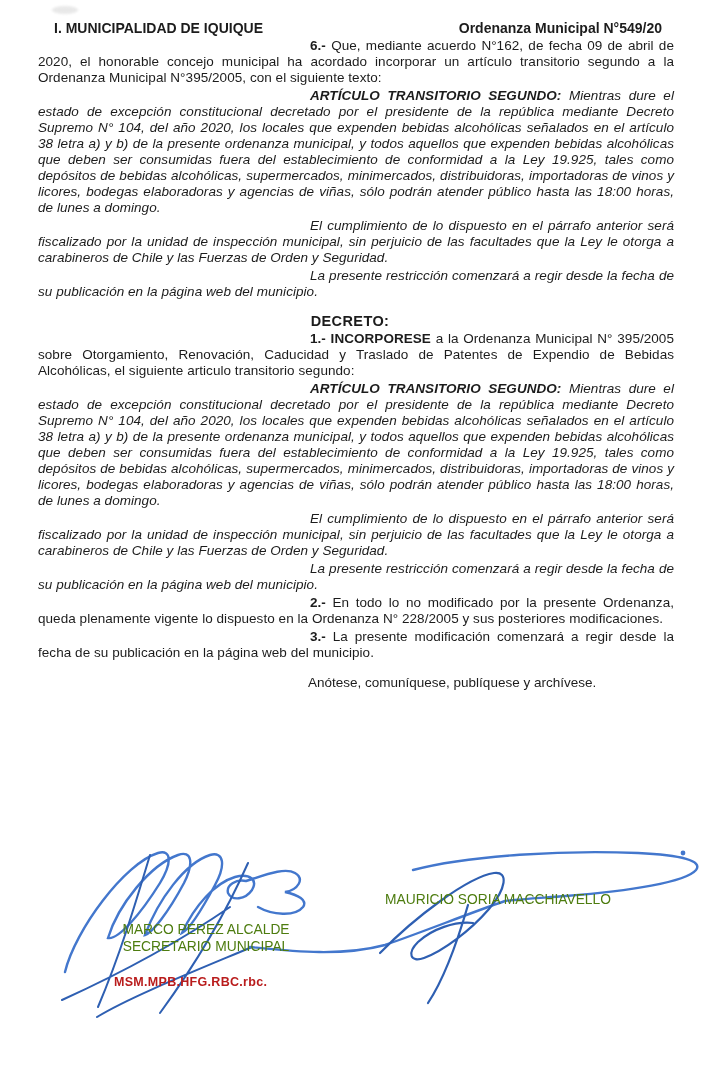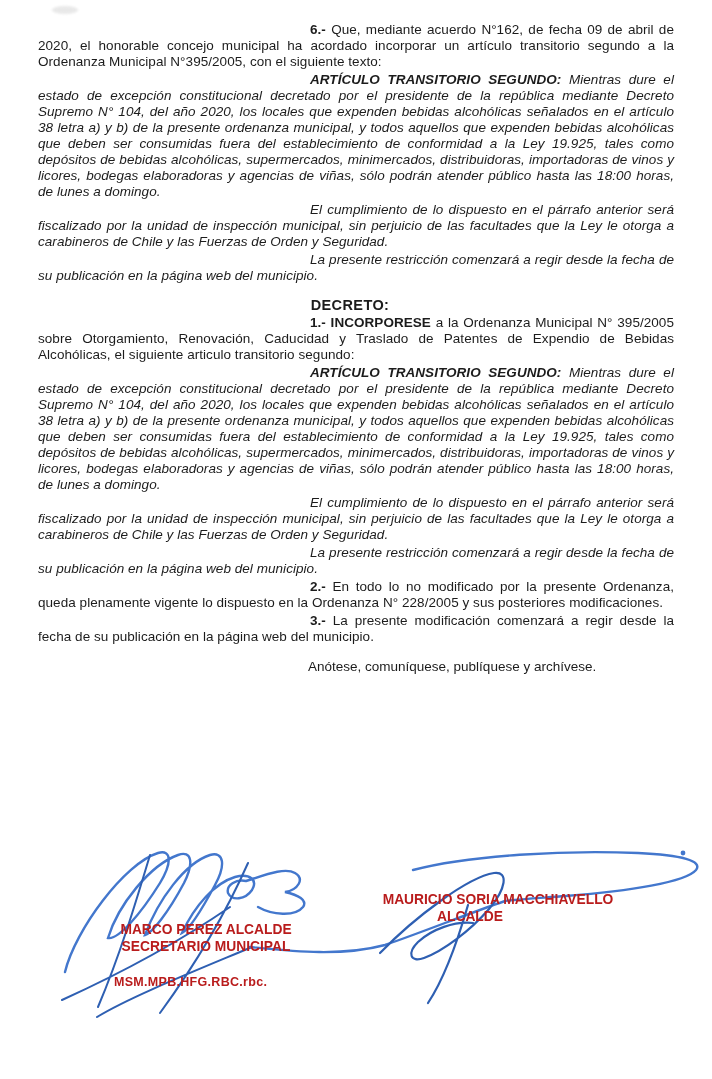--- a/index.html
+++ b/index.html
@@ -79,25 +79,25 @@
     width: 712px;
     height: 234px;
   }
   .sig-svg {
     position: absolute;
     inset: 0;
     pointer-events: none;
   }
   .sig-block {
     position: absolute;
-    font-weight: bold;
+    font-weight: normal;
     font-size: 13.8px;
     line-height: 17px;
     text-align: center;
-    color: #b91c1c;
+    color: #4d7c0f;
     white-space: nowrap;
   }
   .sig-secretary { left: 96px;  top: 76px; width: 220px; }
   .sig-mayor     { left: 364px; top: 46px; width: 268px; }
   .sig-mayor .sig-title { transform: translateX(-28px); }
   .initials {
     position: absolute;
     left: 114px;
     top: 130px;
     font-weight: bold;
@@ -107,20 +107,24 @@
     white-space: nowrap;
   }
 </style>
 </head>
 <body>
 
 <div class="smudge"></div>
 
 <div class="doc">
 
+  <div class="hdr">
+    <span>I. MUNICIPALIDAD DE IQUIQUE</span>
+    <span>Ordenanza Municipal N°549/20</span>
+  </div>
 
   <p class="para mt12"><span class="b">6.-</span> <span>Que, mediante acuerdo N°162, de fecha 09 de abril de 2020, el honorable concejo municipal ha acordado incorporar un artículo transitorio segundo a la Ordenanza Municipal N°395/2005, con el siguiente texto:</span></p>
 
   <p class="para it mt8"><span class="b">ARTÍCULO TRANSITORIO SEGUNDO:</span> <span>Mientras dure el estado de excepción constitucional decretado por el presidente de la república mediante Decreto Supremo N° 104, del año 2020, los locales que expenden bebidas alcohólicas señalados en el artículo 38 letra a) y b) de la presente ordenanza municipal, y todos aquellos que expenden bebidas alcohólicas que deben ser consumidas fuera del establecimiento de conformidad a la Ley 19.925, tales como depósitos de bebidas alcohólicas, supermercados, minimercados, distribuidoras, importadoras de vinos y licores, bodegas elaboradoras y agencias de viñas, sólo podrán atender público hasta las 18:00 horas, de lunes a domingo.</span></p>
 
   <p class="para it mt11">El cumplimiento de lo dispuesto en el párrafo anterior será fiscalizado por la unidad de inspección municipal, sin perjuicio de las facultades que la Ley le otorga a carabineros de Chile y las Fuerzas de Orden y Seguridad.</p>
 
   <p class="para it mt8">La presente restricción comenzará a regir desde la fecha de su publicación en la página web del municipio.</p>
 
   <p class="decreto">DECRETO:</p>
@@ -163,21 +167,20 @@
            C 540 53 520 54 505 56 C 470 68 420 88 385 100 C 340 112 290 106 250 102" fill="none" stroke="#4377cd" stroke-width="2.4" stroke-linecap="round"></path>
       <path d="M 380 108 C 415 72 468 32 494 28 C 509 26 506 44 489 64 C 470 86 443 106 424 113
            C 410 118 407 108 418 97 C 432 84 455 76 473 78
            M 468 60 C 455 105 440 140 428 158" fill="none" stroke="#2e5fb2" stroke-width="2.2" stroke-linecap="round"></path>
       <circle cx="683" cy="8" r="2.4" fill="#4377cd"></circle>
     </g>
   </svg>
 
   <div class="sig-block sig-mayor">
     <div>MAURICIO SORIA MACCHIAVELLO</div>
-    <div class="sig-title">ALCALDE</div>
   </div>
 
   <div class="sig-block sig-secretary">
     <div>MARCO PEREZ ALCALDE</div>
     <div>SECRETARIO MUNICIPAL</div>
   </div>
 
   <div class="initials">MSM.MPB.HFG.RBC.rbc.</div>
 
 </div>

